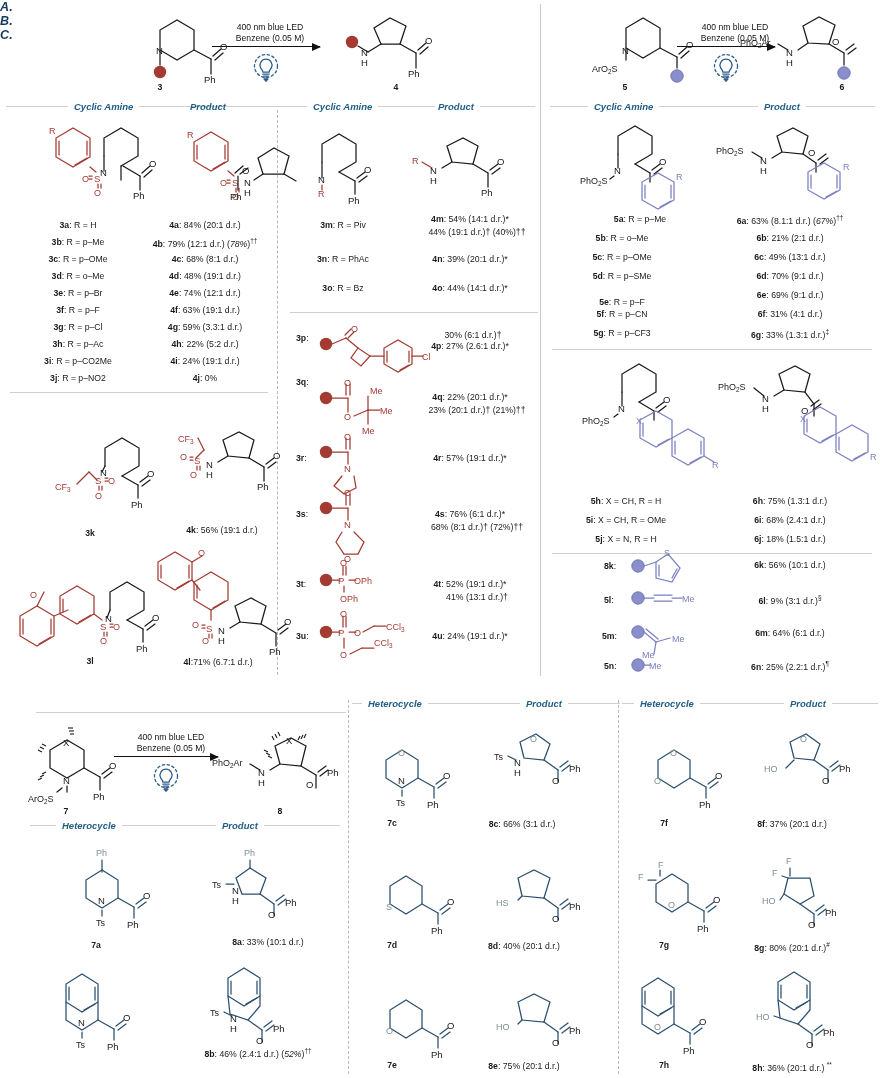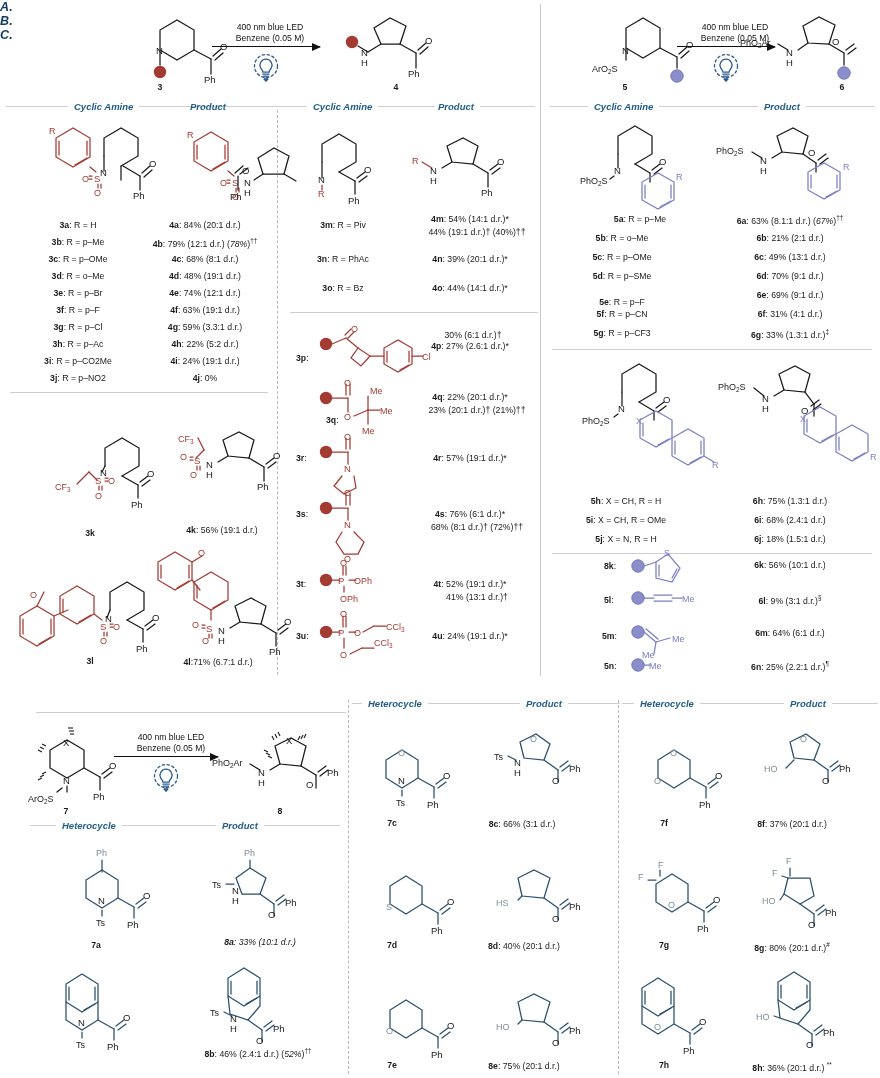--- a/index.html
+++ b/index.html
@@ -402,42 +402,42 @@
 <div class="ent c" style="left:343px;top:282px;"><b>3o</b>: <span>R = Bz</span></div>
 
 <div class="ent c" style="left:470px;top:213px;"><b>4m</b>: <span>54% (14:1 d.r.)*</span></div>
 <div class="ent c" style="left:477px;top:226px;">44% (19:1 d.r.)† (40%)††</div>
 <div class="ent c" style="left:470px;top:253px;"><b>4n</b>: <span>39% (20:1 d.r.)*</span></div>
 <div class="ent c" style="left:470px;top:282px;"><b>4o</b>: <span>44% (14:1 d.r.)*</span></div>
 <div class="ent c" style="left:473px;top:295px;margin-top:34px;">30% (6:1 d.r.)†</div>
 
 <div class="hrule" style="left:290px;top:312px;width:248px;"></div>
 
-<div class="ent" style="left:296px;top:352px;"><b>3p</b>:</div>
+<div class="ent" style="left:296px;top:332px;"><b>3p</b>:</div>
 <div class="struct" style="left:318px;top:322px;">
 <svg width="150" height="52" viewBox="0 0 150 52">
   <circle class="dot-r" cx="8" cy="22" r="6.2"></circle>
   <path class="rd" d="M14 22 L28 16"></path>
   <path class="rd" d="M27 13 L33 7"></path>
         <path class="rd" d="M30 16 L36 10"></path>
   <text class="r" x="33" y="10" style="font-size:9px">O</text>
   <path class="rd" d="M28 16 L40 26"></path>
   <path class="rd" d="M40 26 L33 36 L43 44 L52 34 Z"></path>
   <path class="rd" d="M52 34 L66 34"></path>
   <path class="rd" d="M66 26 L66 42 L80 50 L94 42 L94 26 L80 18 Z"></path>
   <path class="rd" d="M69 29 L69 40"></path>
         <path class="rd" d="M82 48 L91 43"></path>
         <path class="rd" d="M91 29 L91 40"></path>
   <path class="rd" d="M94 34 L105 34"></path>
   <text class="r" x="104" y="38" style="font-size:9px">Cl</text>
 </svg>
 </div>
 <div class="ent c" style="left:470px;top:340px;"><b>4p</b>: <span>27% (2.6:1 d.r.)*</span></div>
 
-<div class="ent" style="left:296px;top:414px;margin-left:30px;"><b>3q</b>:</div>
+<div class="ent" style="left:296px;top:376px;"><b>3q</b>:</div>
 <div class="struct" style="left:318px;top:378px;">
 <svg width="130" height="60" viewBox="0 0 130 60">
   <circle class="dot-r" cx="8" cy="20" r="6.2"></circle>
   <path class="rd" d="M14 20 L30 20"></path>
   <path class="rd" d="M28 17 L28 6"></path>
         <path class="rd" d="M32 17 L32 6"></path>
   <text class="r" x="26" y="8" style="font-size:9px">O</text>
   <path class="rd" d="M30 20 L30 34"></path>
   <text class="r" x="26" y="42" style="font-size:9px">O</text>
   <path class="rd" d="M36 38 L50 32"></path>
@@ -908,21 +908,21 @@
   <text x="44" y="48" style="font-size:9.5px">N</text>
   <text x="44" y="58" style="font-size:9.5px">H</text>
   <path class="bl" d="M72 48 L86 58"></path>
   <path class="bl" d="M88 55 L96 49"></path>
         <path class="bl" d="M90 59 L98 53"></path>
   <path class="bl" d="M86 58 L86 70"></path>
   <text x="80" y="72" style="font-size:9.5px">O</text>
   <text x="97" y="60" style="font-size:9.5px">Ph</text>
 </svg>
 </div>
-<div class="ent c" style="left:260px;top:936px;font-style:italic;"><b>8a</b>: <span>33% (10:1 d.r.)</span></div>
+<div class="ent c" style="left:268px;top:936px;"><b>8a</b>: <span>33% (10:1 d.r.)</span></div>
 
 <div class="struct" style="left:52px;top:962px;">
 <svg width="130" height="96" viewBox="0 0 130 96">
   <path class="bl" d="M14 22 L14 40 L30 50 L46 40 L46 22 L30 12 Z"></path>
   <path class="bl" d="M17 25 L17 38"></path>
         <path class="bl" d="M32 48 L43 42"></path>
         <path class="bl" d="M43 25 L43 38"></path>
   <path class="bl" d="M46 40 L46 58 L30 68 L14 58 L14 40"></path>
   <text x="26" y="64" style="font-size:9.5px">N</text>
   <path class="bl" d="M30 70 L30 76"></path>

